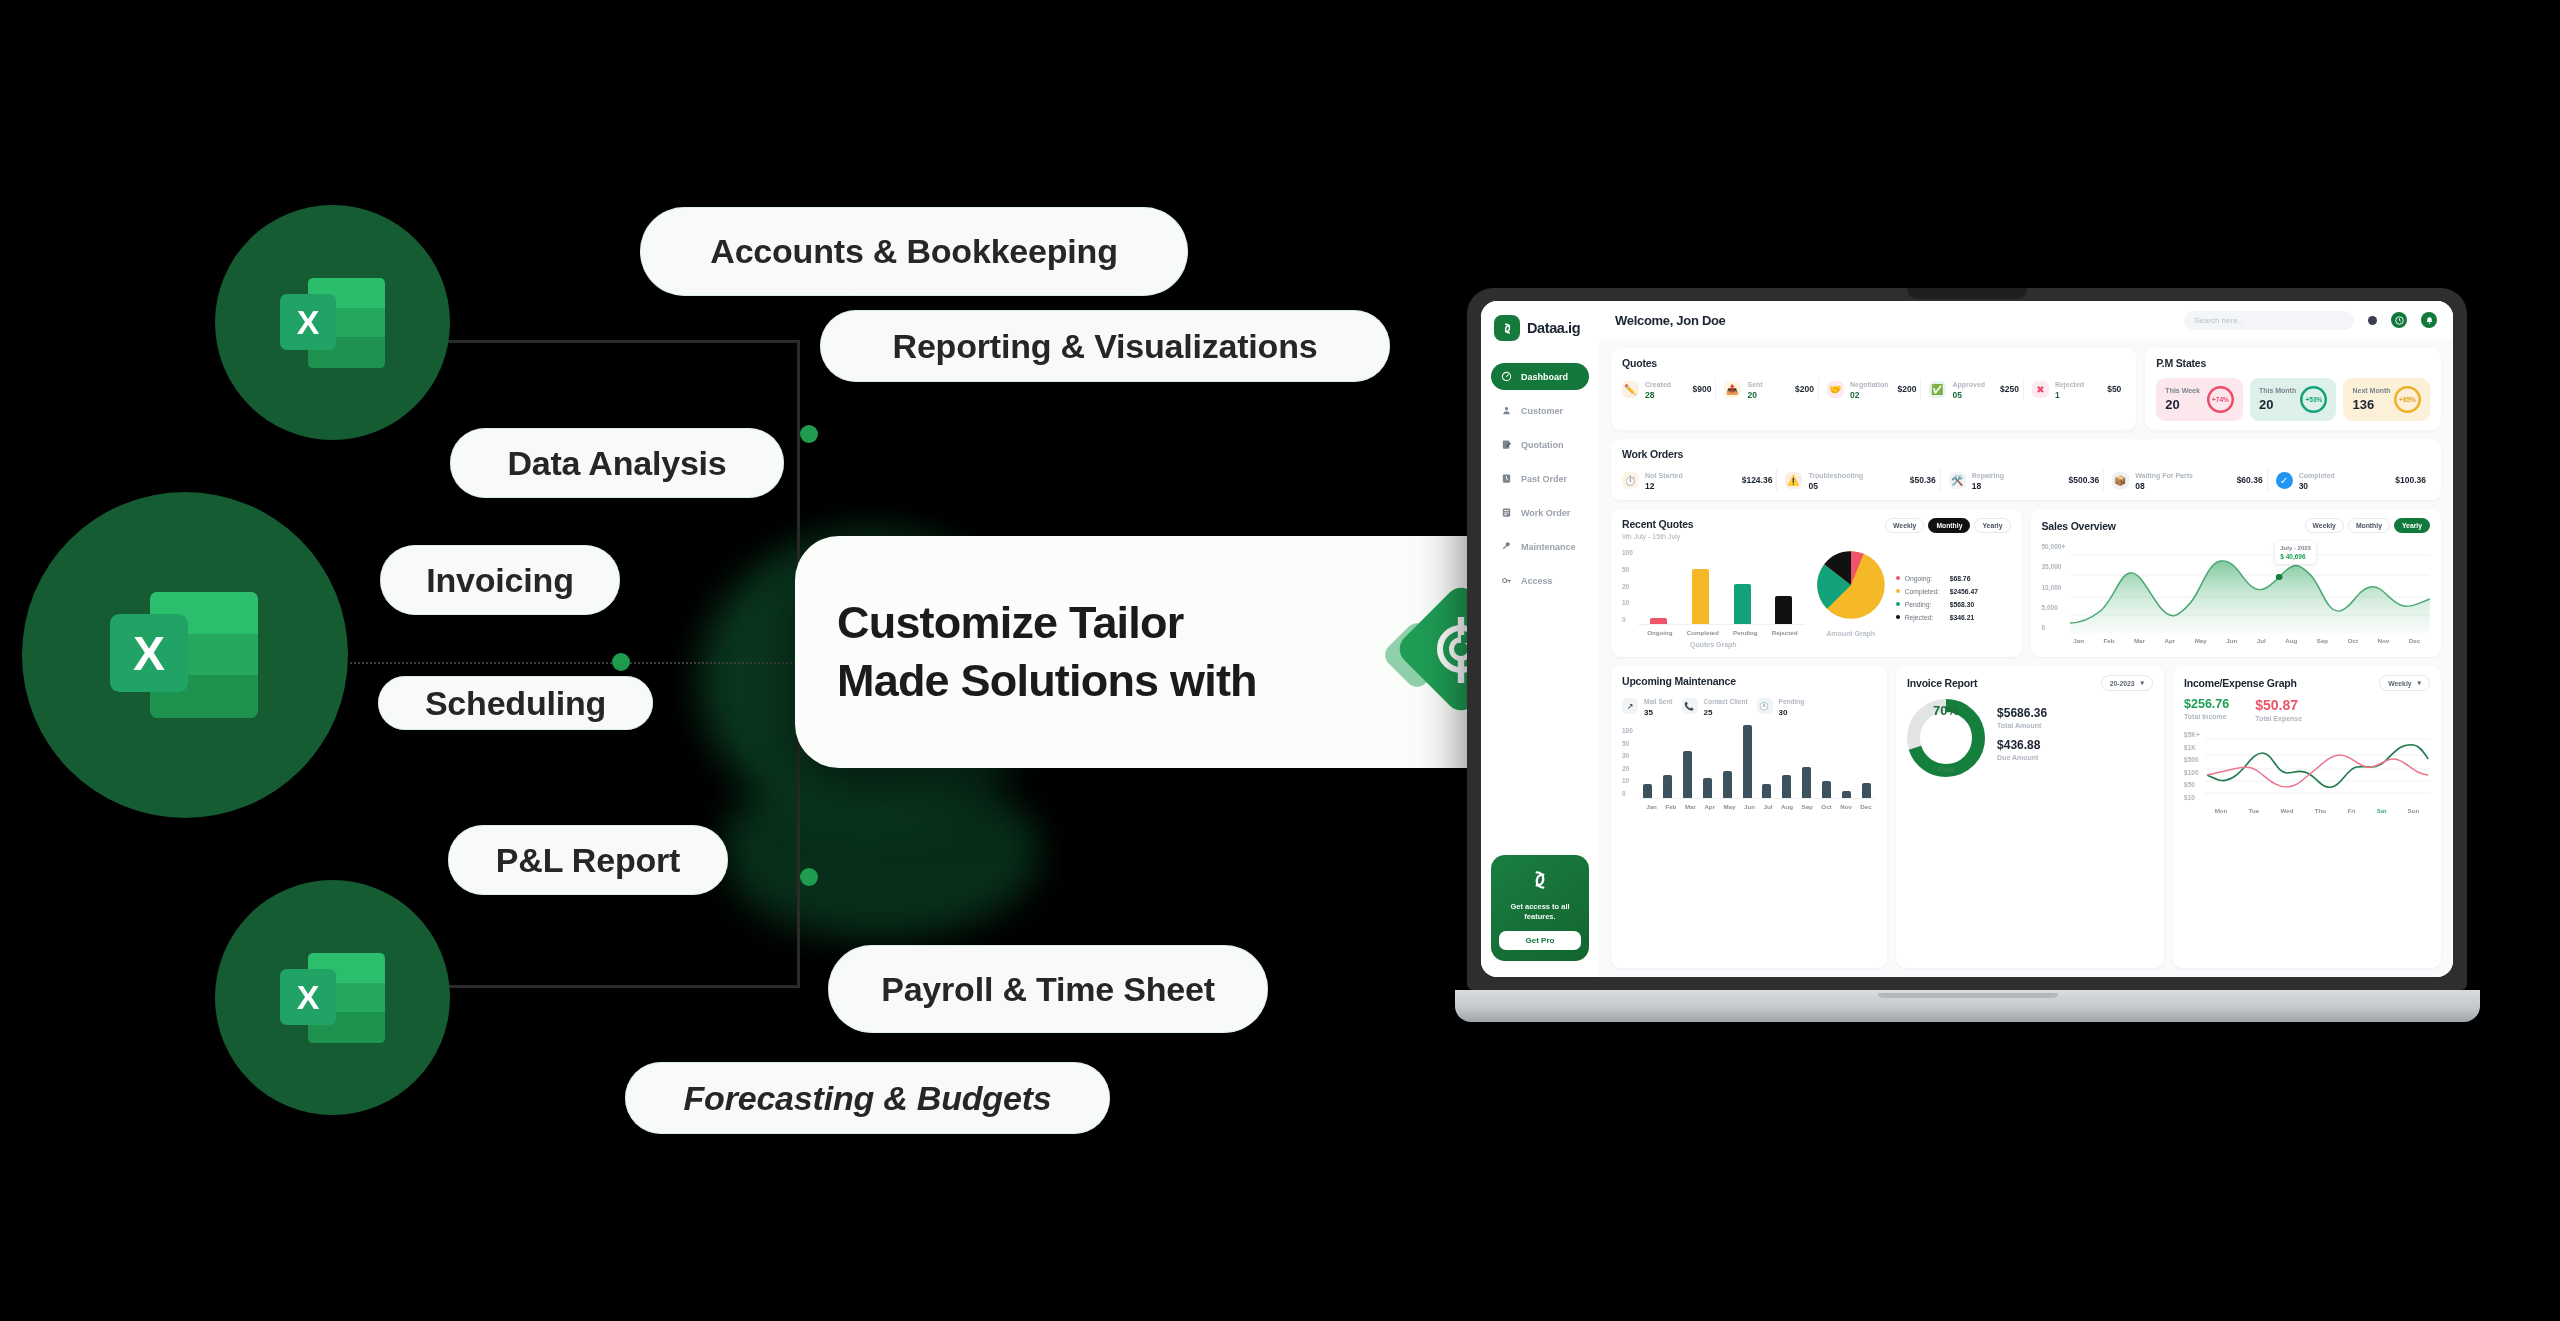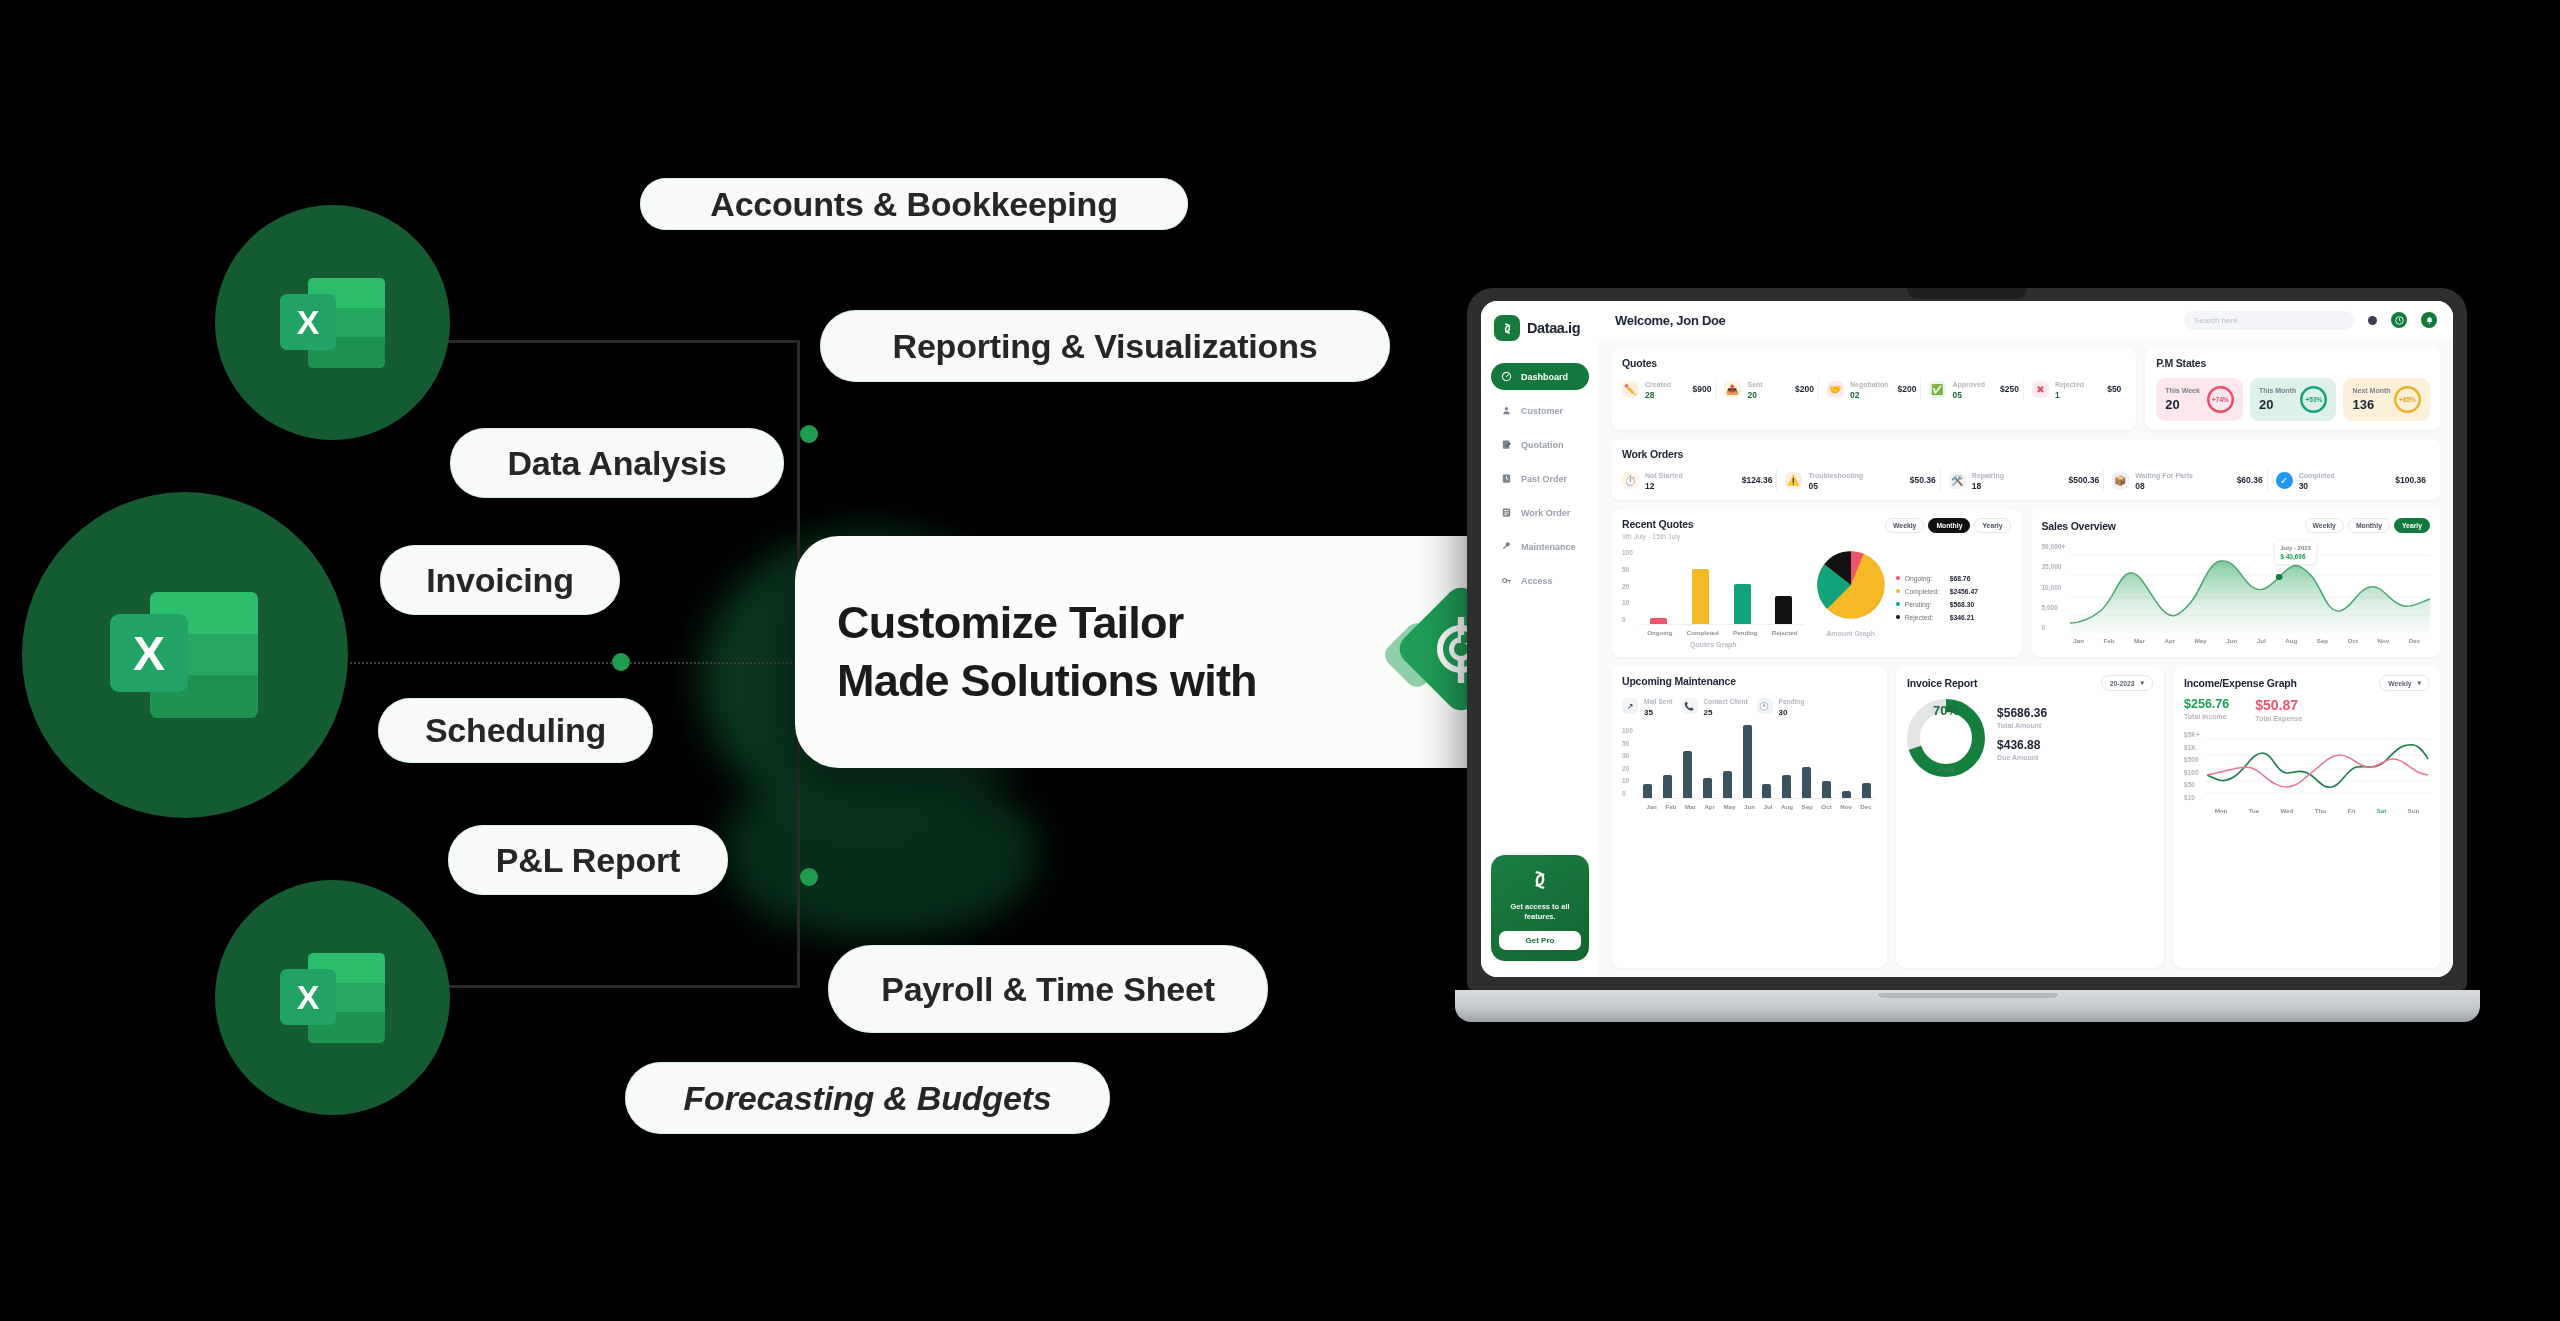--- a/index.html
+++ b/index.html
@@ -145,29 +145,29 @@
     </div>
   </div>
 
   <div class="excel-circle" id="xlBot" style="left:215px;top:880px;width:235px;height:235px;">
     <div class="xl" style="width:105px;height:105px;">
       <div class="sheet" style="left:28px;top:8px;width:77px;height:90px;background:linear-gradient(180deg,#2bbf6d 0%,#2bbf6d 33%,#24a95e 33%,#24a95e 66%,#1e9350 66%,#1e9350 100%);"></div>
       <div class="badge" style="left:0;top:24px;width:56px;height:56px;font-size:34px;">X</div>
     </div>
   </div>
 
-  <div class="pill" style="left:640px;top:178px;width:548px;height:52px;font-size:34px;">Accounts &amp; Bookkeeping</div>
+  <div class="pill" style="left:640px;top:207px;width:548px;height:89px;font-size:34px;">Accounts &amp; Bookkeeping</div>
 
   <div class="pill" style="left:820px;top:310px;width:570px;height:72px;font-size:34px;">Reporting &amp; Visualizations</div>
 
   <div class="pill" style="left:450px;top:428px;width:334px;height:70px;font-size:34px;">Data Analysis</div>
 
   <div class="pill" style="left:380px;top:545px;width:240px;height:70px;font-size:34px;">Invoicing</div>
 
-  <div class="pill" style="left:378px;top:698px;width:275px;height:65px;font-size:34px;">Scheduling</div>
+  <div class="pill" style="left:378px;top:676px;width:275px;height:54px;font-size:34px;">Scheduling</div>
 
   <div class="pill" style="left:448px;top:825px;width:280px;height:70px;font-size:34px;">P&amp;L Report</div>
 
   <div class="pill" style="left:828px;top:945px;width:440px;height:88px;font-size:34px;">Payroll &amp; Time Sheet</div>
 
   <div class="pill" style="left:625px;top:1062px;width:485px;height:72px;font-size:34px;font-style:italic;">Forecasting &amp; Budgets</div>
 
   <div id="promo" style="left:795px;top:536px;width:760px;height:232px;padding:0 48px 0 42px;">
     <div class="txt">
       <div>Customize Tailor</div>

